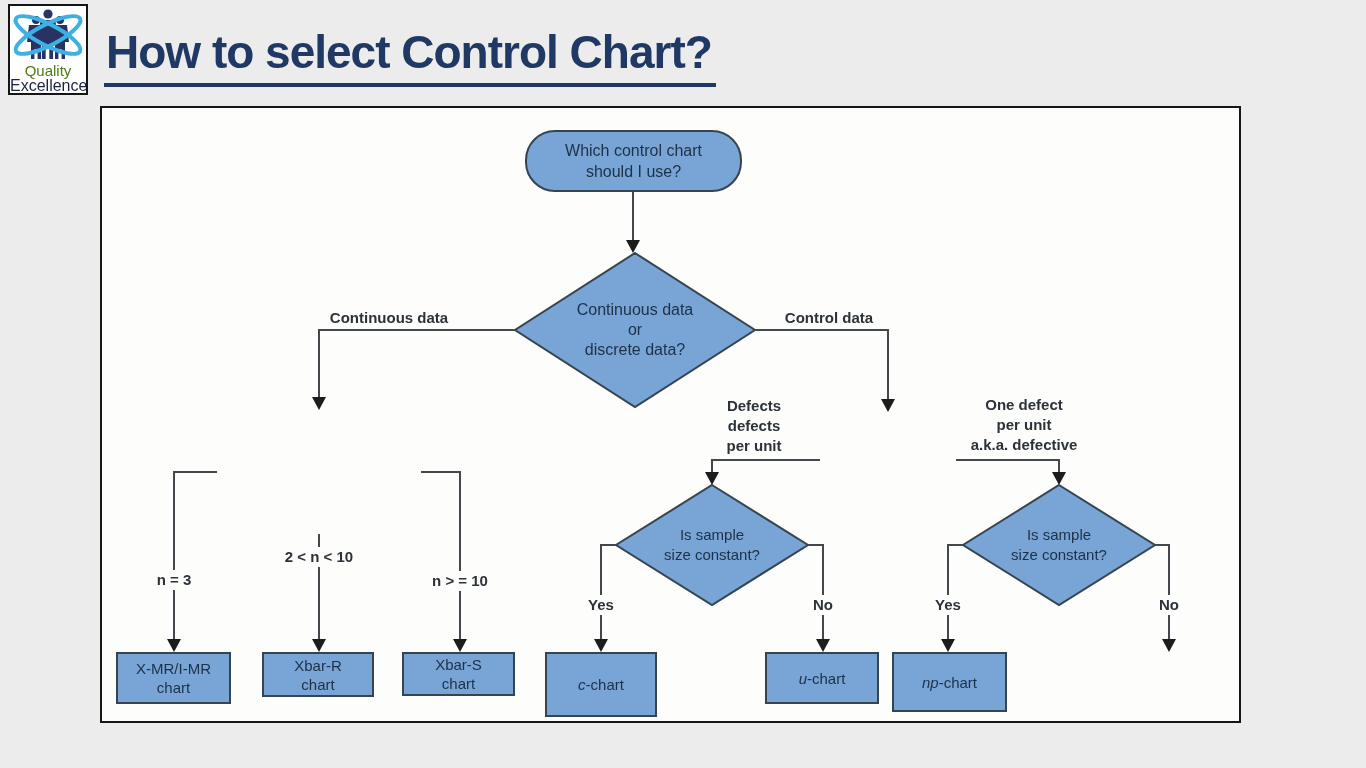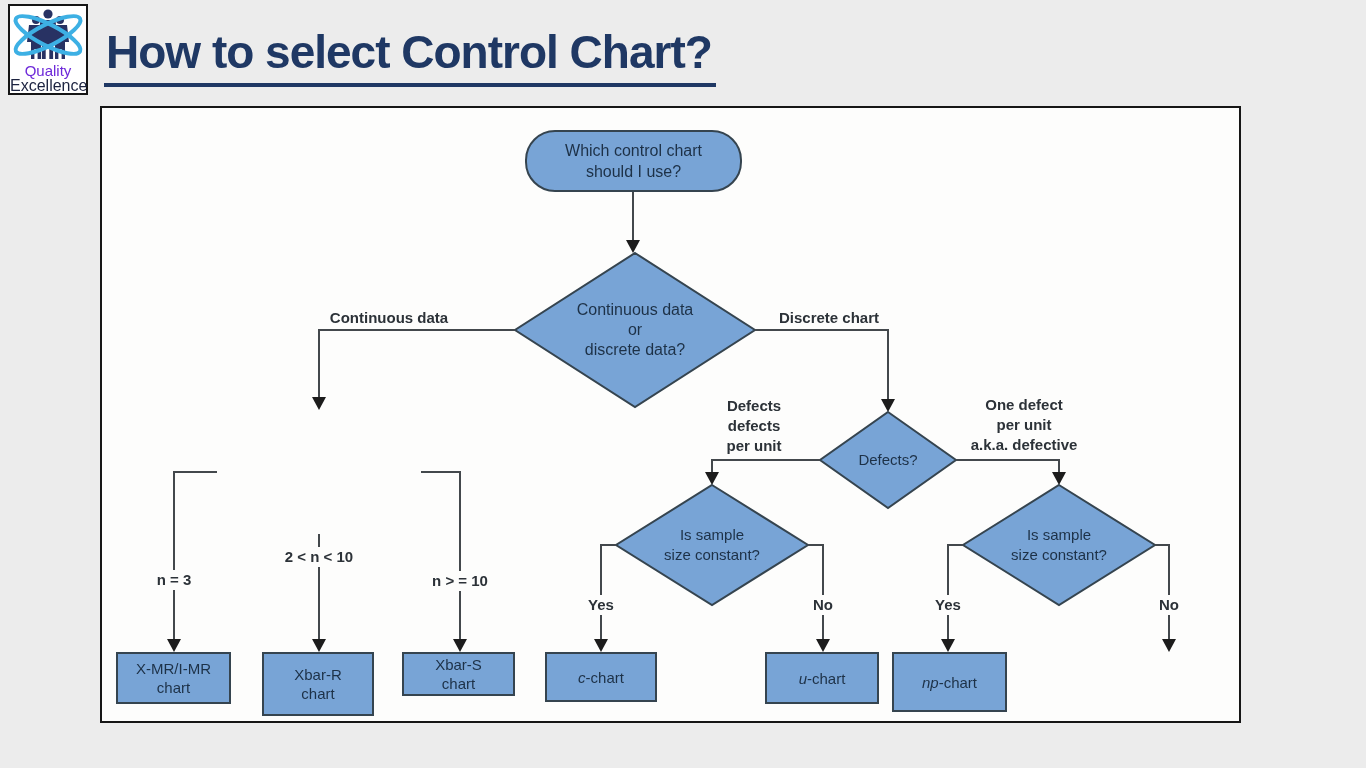--- a/index.html
+++ b/index.html
@@ -16,21 +16,21 @@
     --figure-navy:#283263;
   }
   *{box-sizing:border-box;margin:0;padding:0}
   html,body{width:1366px;height:768px;overflow:hidden}
   body{background:var(--page-bg);font-family:"Liberation Sans","DejaVu Sans",sans-serif;position:relative}
 
   
   .logo{position:absolute;left:8px;top:4px;width:80px;height:91px;background:#fff;
         border:2px solid #151515;text-align:center}
   .logo svg{display:block;margin:1px auto 0}
-  .logo-q{font-size:15px;color:#6d28d9;line-height:16px;margin-top:-2px}
+  .logo-q{font-size:15px;color:#4d7c0f;line-height:16px;margin-top:-2px}
   .logo-e{font-size:16px;color:#1c2340;line-height:13px}
 
   
   .title{position:absolute;left:104px;top:26px;font-size:46px;font-weight:bold;
          color:var(--title-color);letter-spacing:-1px;line-height:52px;
          border-bottom:4px solid var(--title-color);padding:0 4px 5px 2px}
 
   
   .panel{position:absolute;left:100px;top:106px;width:1141px;height:617px;
          background:var(--panel-bg);border:2px solid #161616}
@@ -116,30 +116,24 @@
   <div class="vline" style="left:216px;top:426px;height:105px"></div>
   <div class="elabel" style="left:217px;top:449px">2 &lt; n &lt; 10</div>
   <div class="arrow" style="left:210px;top:531px"></div>
 
   <div class="hline" style="left:319px;top:363px;width:39px"></div>
   <div class="vline" style="left:357px;top:363px;height:168px"></div>
   <div class="elabel" style="left:358px;top:473px">n &gt; = 10</div>
   <div class="arrow" style="left:351px;top:531px"></div>
 
   <div class="hline" style="left:653px;top:221px;width:133px"></div>
-  <div class="elabel" style="left:727px;top:210px">Discrete chart</div>
+  <div class="elabel" style="left:727px;top:210px">Control data</div>
   <div class="vline" style="left:785px;top:221px;height:70px"></div>
   <div class="arrow" style="left:779px;top:291px"></div>
 
-  <div class="diamond" style="left:718px;top:304px;width:136px;height:96px">
-    <svg viewBox="0 0 100 100" preserveAspectRatio="none">
-      <polygon points="50,0 100,50 50,100 0,50" vector-effect="non-scaling-stroke"></polygon>
-    </svg>
-    <div class="dtext">Defects?</div>
-  </div>
 
   <div class="elabel" style="left:652px;top:318px">Defects
 defects
 per unit</div>
   <div class="hline" style="left:610px;top:351px;width:108px"></div>
   <div class="vline" style="left:609px;top:351px;height:13px"></div>
   <div class="arrow" style="left:603px;top:364px"></div>
 
   <div class="elabel" style="left:922px;top:317px">One defect
 per unit
@@ -179,26 +173,26 @@
   <div class="elabel" style="left:846px;top:497px">Yes</div>
   <div class="arrow" style="left:839px;top:531px"></div>
 
   <div class="hline" style="left:1053px;top:436px;width:15px"></div>
   <div class="vline" style="left:1066px;top:436px;height:95px"></div>
   <div class="elabel" style="left:1067px;top:497px">No</div>
   <div class="arrow" style="left:1060px;top:531px"></div>
 
   <div class="box ml" style="left:14px;top:544px;width:115px;height:52px">X-MR/I-MR
 chart</div>
-  <div class="box ml" style="left:160px;top:544px;width:112px;height:64px">Xbar-R
+  <div class="box ml" style="left:160px;top:544px;width:112px;height:45px">Xbar-R
 chart</div>
   <div class="box ml" style="left:300px;top:544px;width:113px;height:44px">Xbar-S
 chart</div>
 
-  <div class="box" style="left:443px;top:544px;width:112px;height:50px">
+  <div class="box" style="left:443px;top:544px;width:112px;height:65px">
     <span><span class="bi">c</span><span>-chart</span></span>
   </div>
   <div class="box" style="left:663px;top:544px;width:114px;height:52px">
     <span><span class="bi">u</span><span>-chart</span></span>
   </div>
   <div class="box" style="left:790px;top:544px;width:115px;height:60px">
     <span><span class="bi">np</span><span>-chart</span></span>
   </div>
 
 </div>

